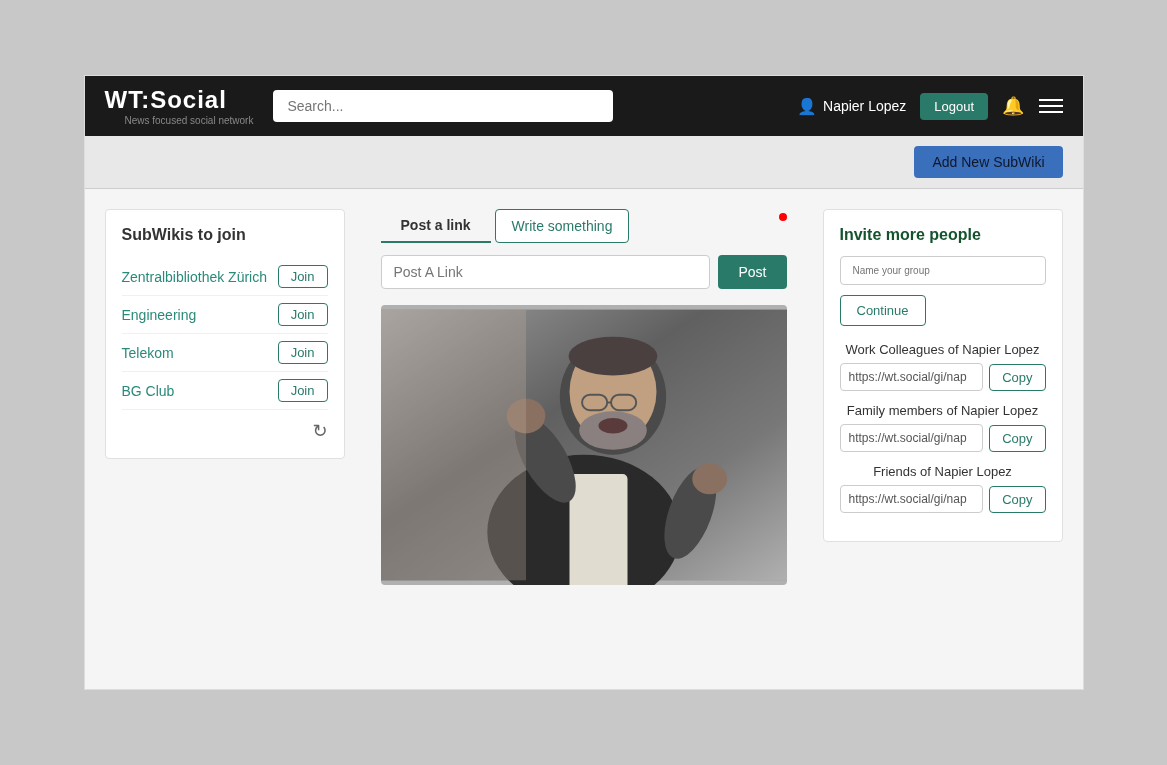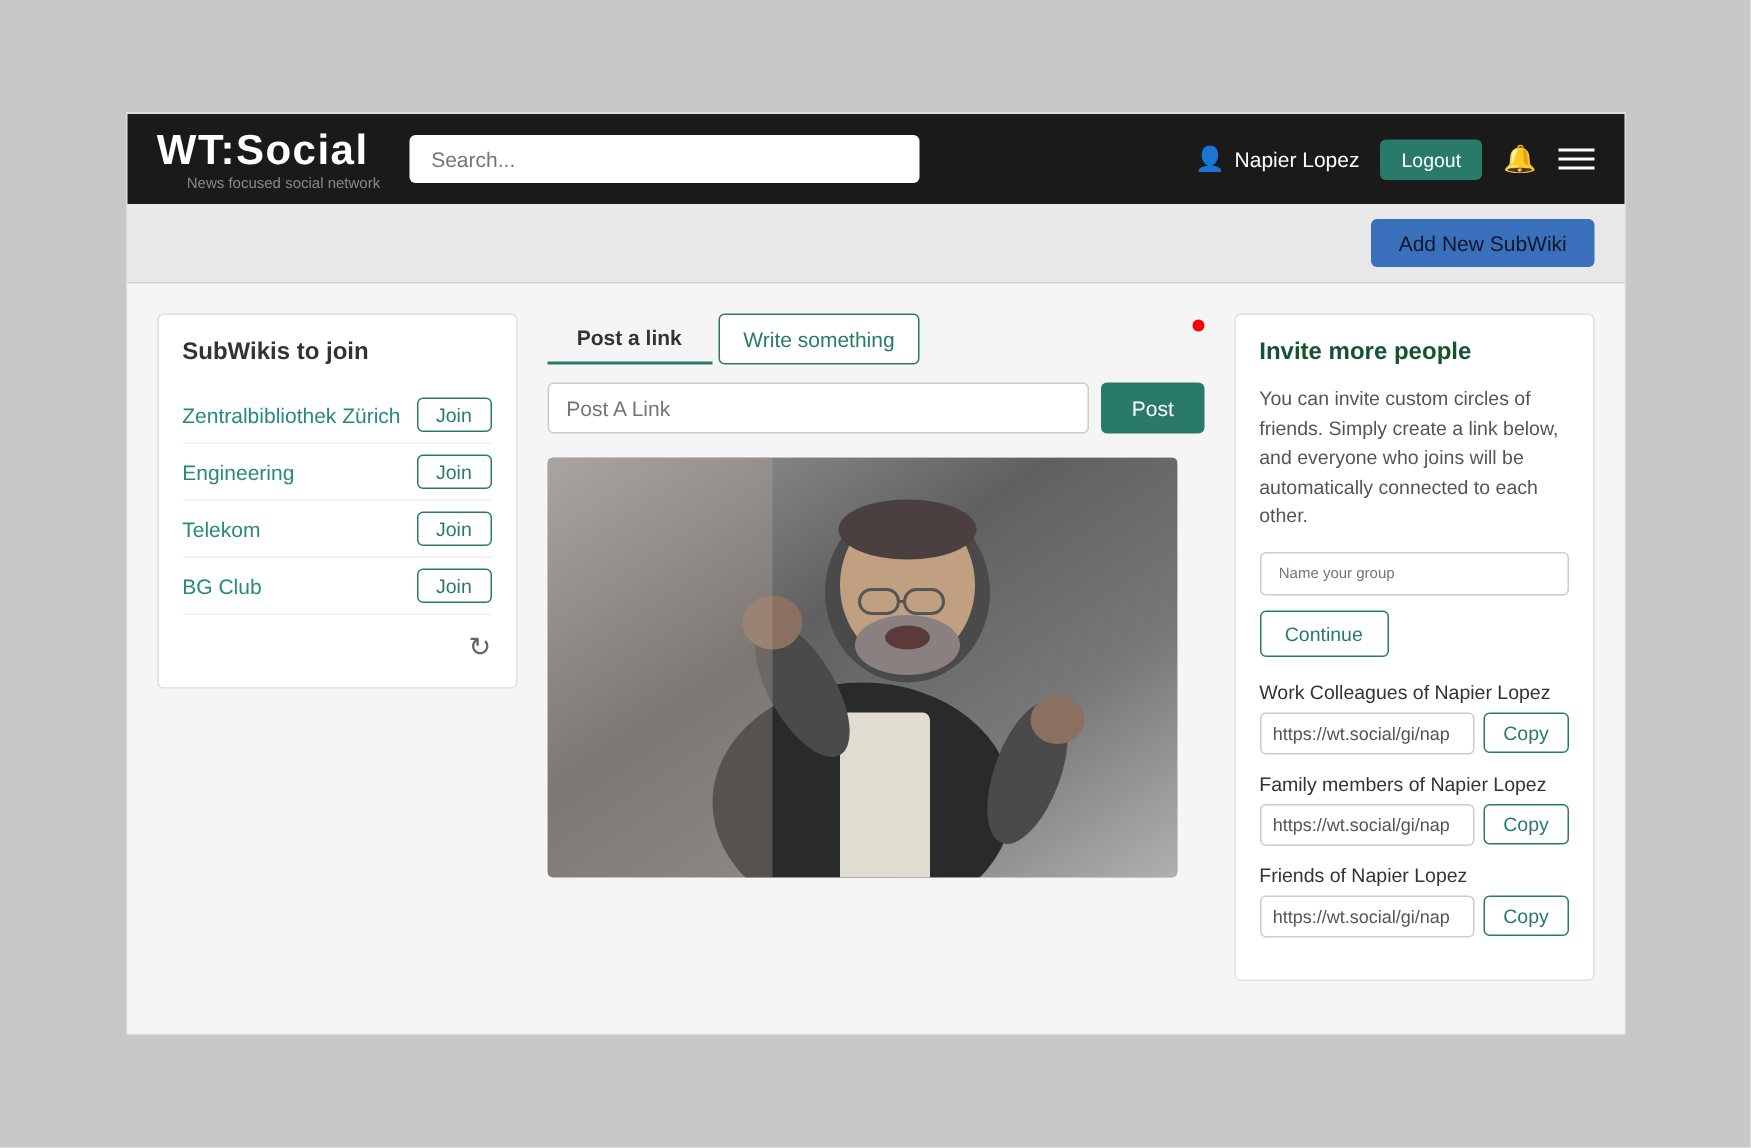--- a/index.html
+++ b/index.html
@@ -28,21 +28,21 @@
       height: 60px;
       gap: 20px;
     }
     .logo-area {
       display: flex;
       flex-direction: column;
       min-width: 140px;
     }
     .logo-title {
       color: #fff;
-      font-size: 28px;
+      font-size: 24px;
       font-weight: bold;
       letter-spacing: 1px;
     }
     .logo-sub {
       color: #888;
       font-size: 10px;
       margin-top: 1px;
       margin-left: 20px;
     }
     .search-bar {
@@ -119,21 +119,21 @@
       border: none;
       border-radius: 4px;
       padding: 8px 18px;
       font-size: 14px;
       cursor: pointer;
     }
 
     
     .main-layout {
       display: flex;
-      gap: 0;
+      gap: 16px;
       padding: 20px;
       background: #f5f5f5;
       min-height: 500px;
     }
 
     
     .sidebar {
       width: 240px;
       min-width: 240px;
       background: #fff;
@@ -312,20 +312,21 @@
     }
 
     .invite-group {
       margin-bottom: 12px;
     }
     .invite-group-label {
       font-size: 13px;
       color: #333;
       margin-bottom: 6px;
       font-weight: normal;
+      text-align: center;
     }
     .invite-link-row {
       display: flex;
       gap: 6px;
       align-items: center;
     }
     .invite-link-input {
       flex: 1;
       padding: 6px 8px;
       border: 1px solid #ccc;
@@ -455,21 +456,20 @@
 
           <ellipse cx="240" cy="120" rx="15" ry="8" fill="#5a3a3a"></ellipse>
 
           <rect x="0" y="0" width="150" height="280" fill="#c0b0a0" opacity="0.3"></rect>
         </svg>
       </div>
     </div>
 
     <div class="right-panel">
       <div class="invite-title">Invite more people</div>
-      <div class="invite-desc">You can invite custom circles of friends. Simply create a link below, and everyone who joins will be automatically connected to each other.</div>
 
       <input class="group-name-input" type="text" placeholder="Name your group" style="">
       <button class="continue-btn">Continue</button>
 
       <div class="invite-group">
         <div class="invite-group-label">Work Colleagues of Napier Lopez</div>
         <div class="invite-link-row">
           <input class="invite-link-input" type="text" value="https://wt.social/gi/nap" style="">
           <button class="copy-btn">Copy</button>
         </div>

